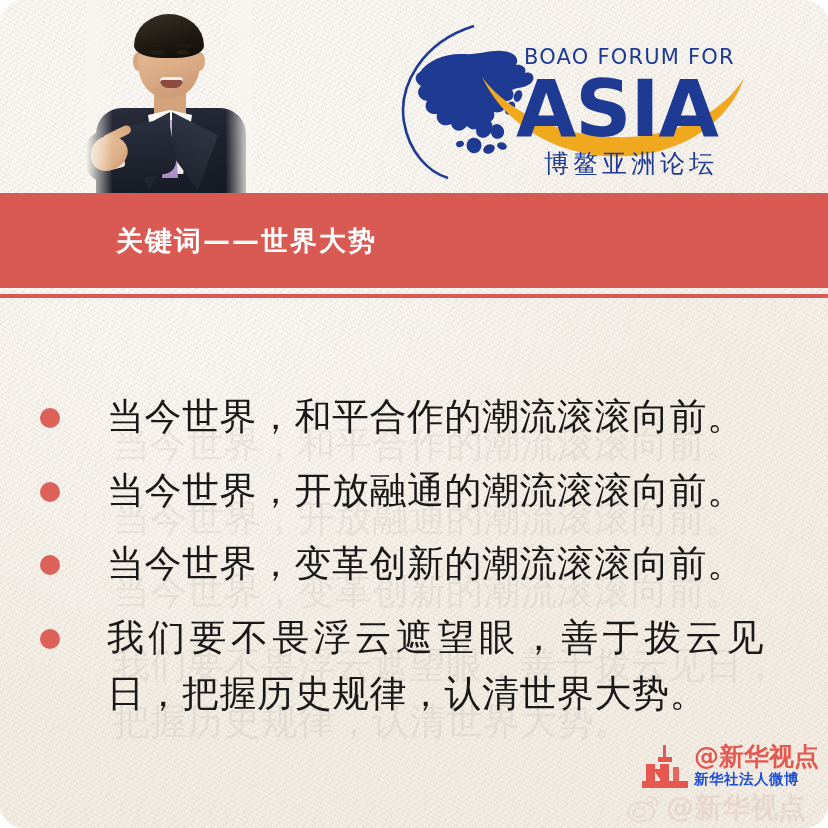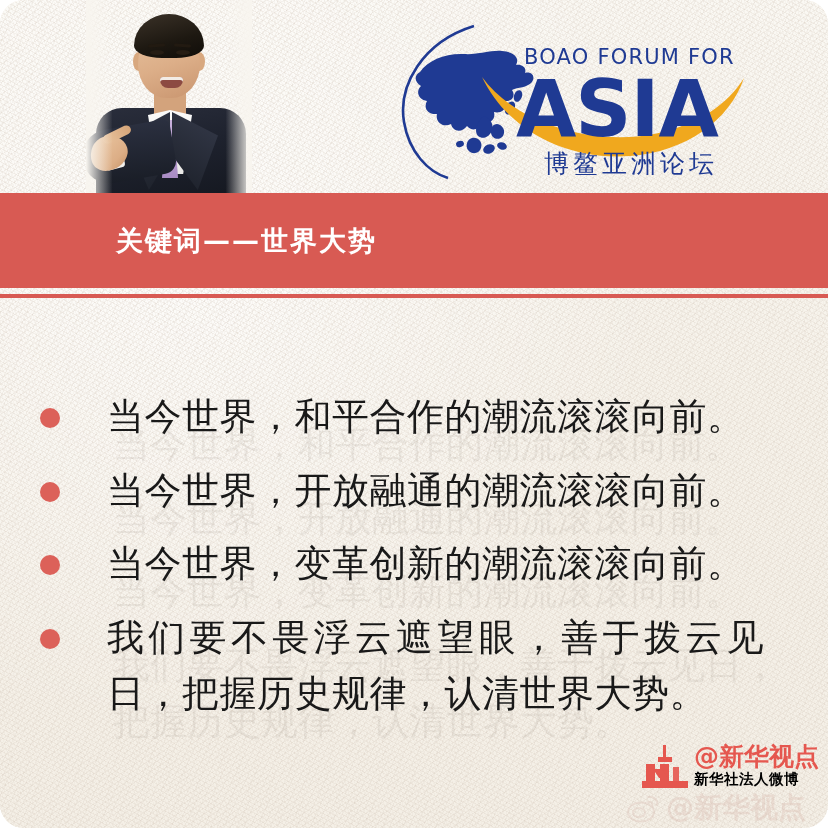--- a/index.html
+++ b/index.html
@@ -279,21 +279,21 @@
   #brand-name {
     color: #e5574f;
     font-size: 25px;
     font-weight: bold;
     line-height: 1.04;
     letter-spacing: 0px;
     font-family: "DejaVu Sans", "Liberation Sans", sans-serif;
     white-space: nowrap;
   }
   #brand-sub {
-    color: #000000;
+    color: #1d4ed8;
     font-size: 14.5px;
     font-weight: bold;
     line-height: 1.2;
     margin-top: 1px;
     letter-spacing: 0.5px;
     font-family: "DejaVu Sans", "Liberation Sans", sans-serif;
     white-space: nowrap;
   }
 
   

